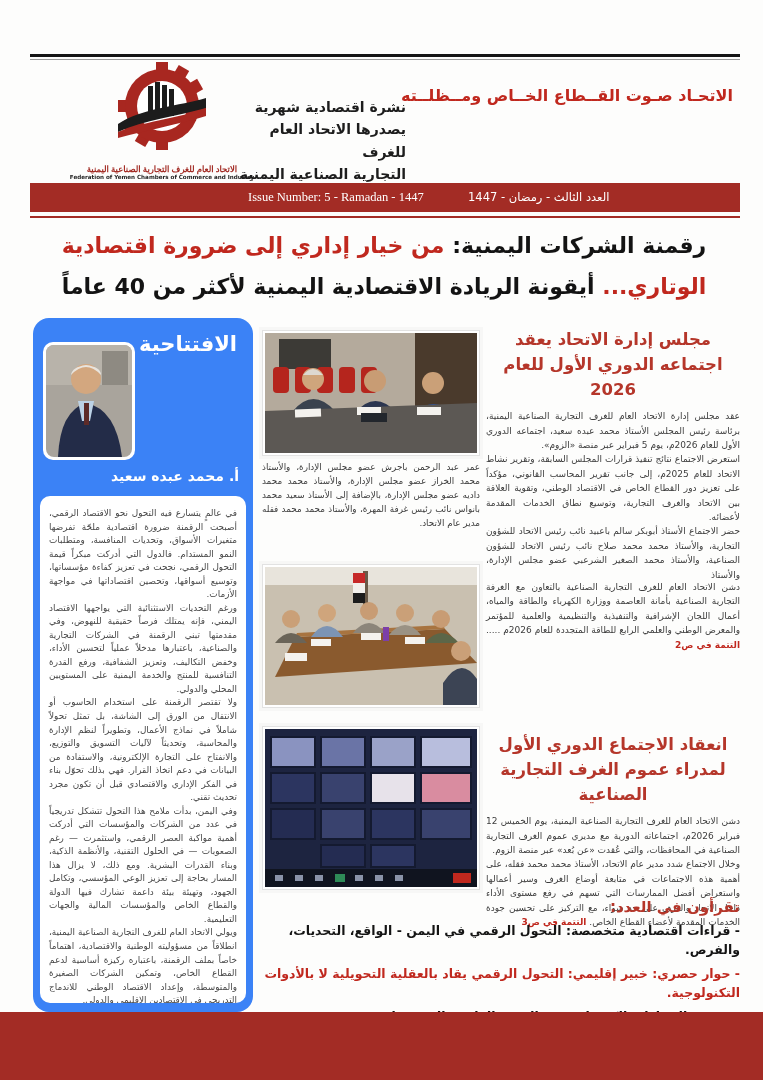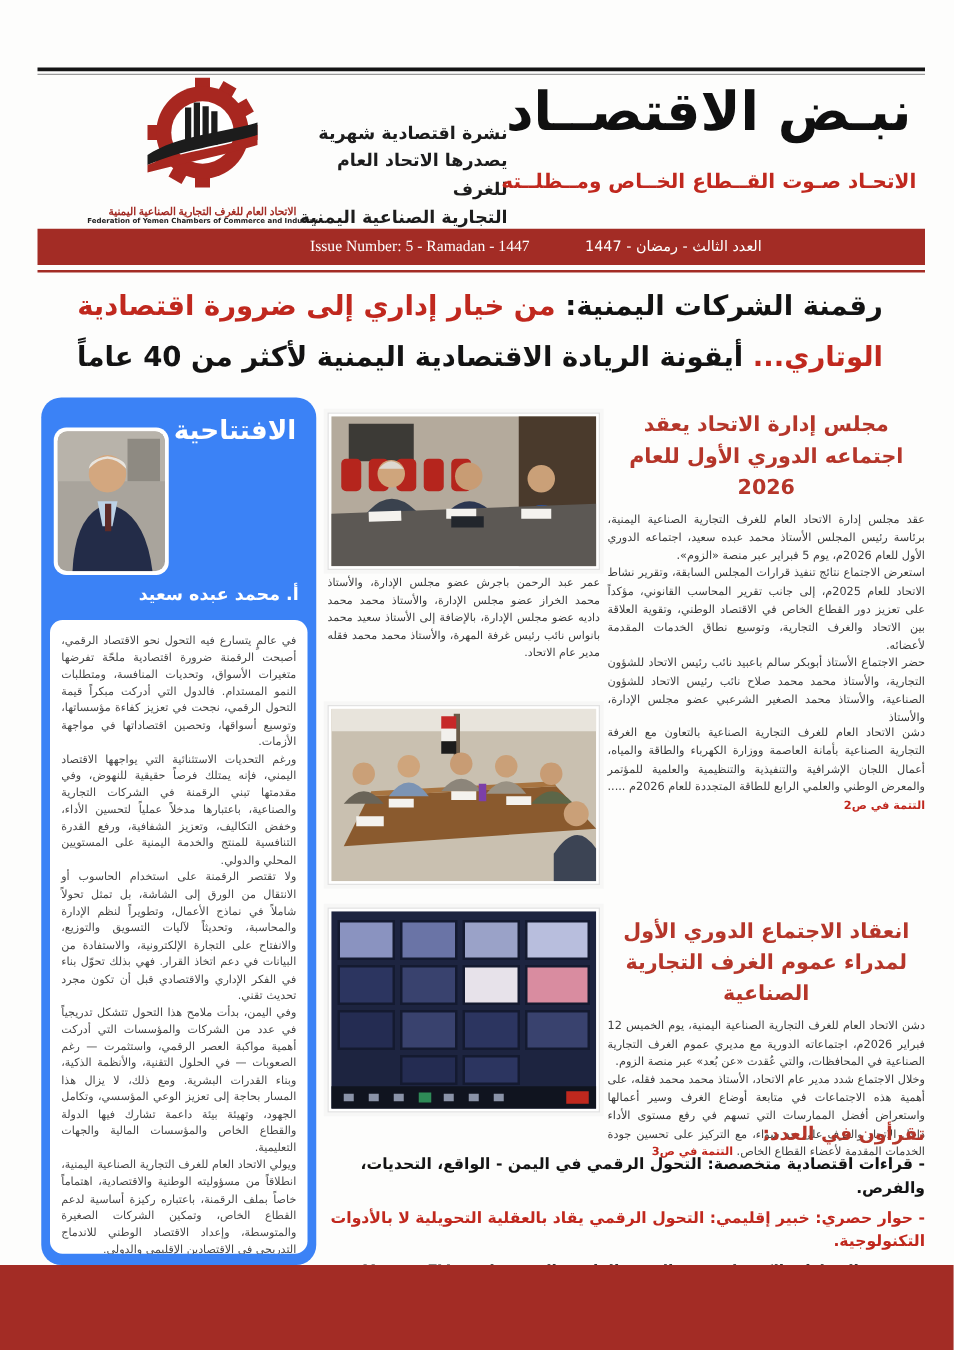--- a/index.html
+++ b/index.html
@@ -98,21 +98,20 @@
   </svg>
   <div class="org-ar">الاتحاد العام للغرف التجارية الصناعية اليمنية</div>
   <div class="org-en">Federation of Yemen Chambers of Commerce and Industry</div>
 </div>
 
 <div class="newsletter-desc">نشرة اقتصادية شهرية
 يصدرها الاتحاد العام للغرف
 التجارية الصناعية  اليمنية</div>
 
 <div class="masthead-title">
-  <div class="t">نبـض الاقتصــاد</div>
   <div class="s">الاتحـاد صـوت القــطاع الخــاص ومــظلــته</div>
 </div>
 
 <div class="issue-bar">
   <span class="en">Issue Number: 5 - Ramadan - 1447</span>
   <span class="ar">العدد الثالث  - رمضان - 1447</span>
 </div>
 <div class="issue-underline"></div>
 
 <div class="lead">

